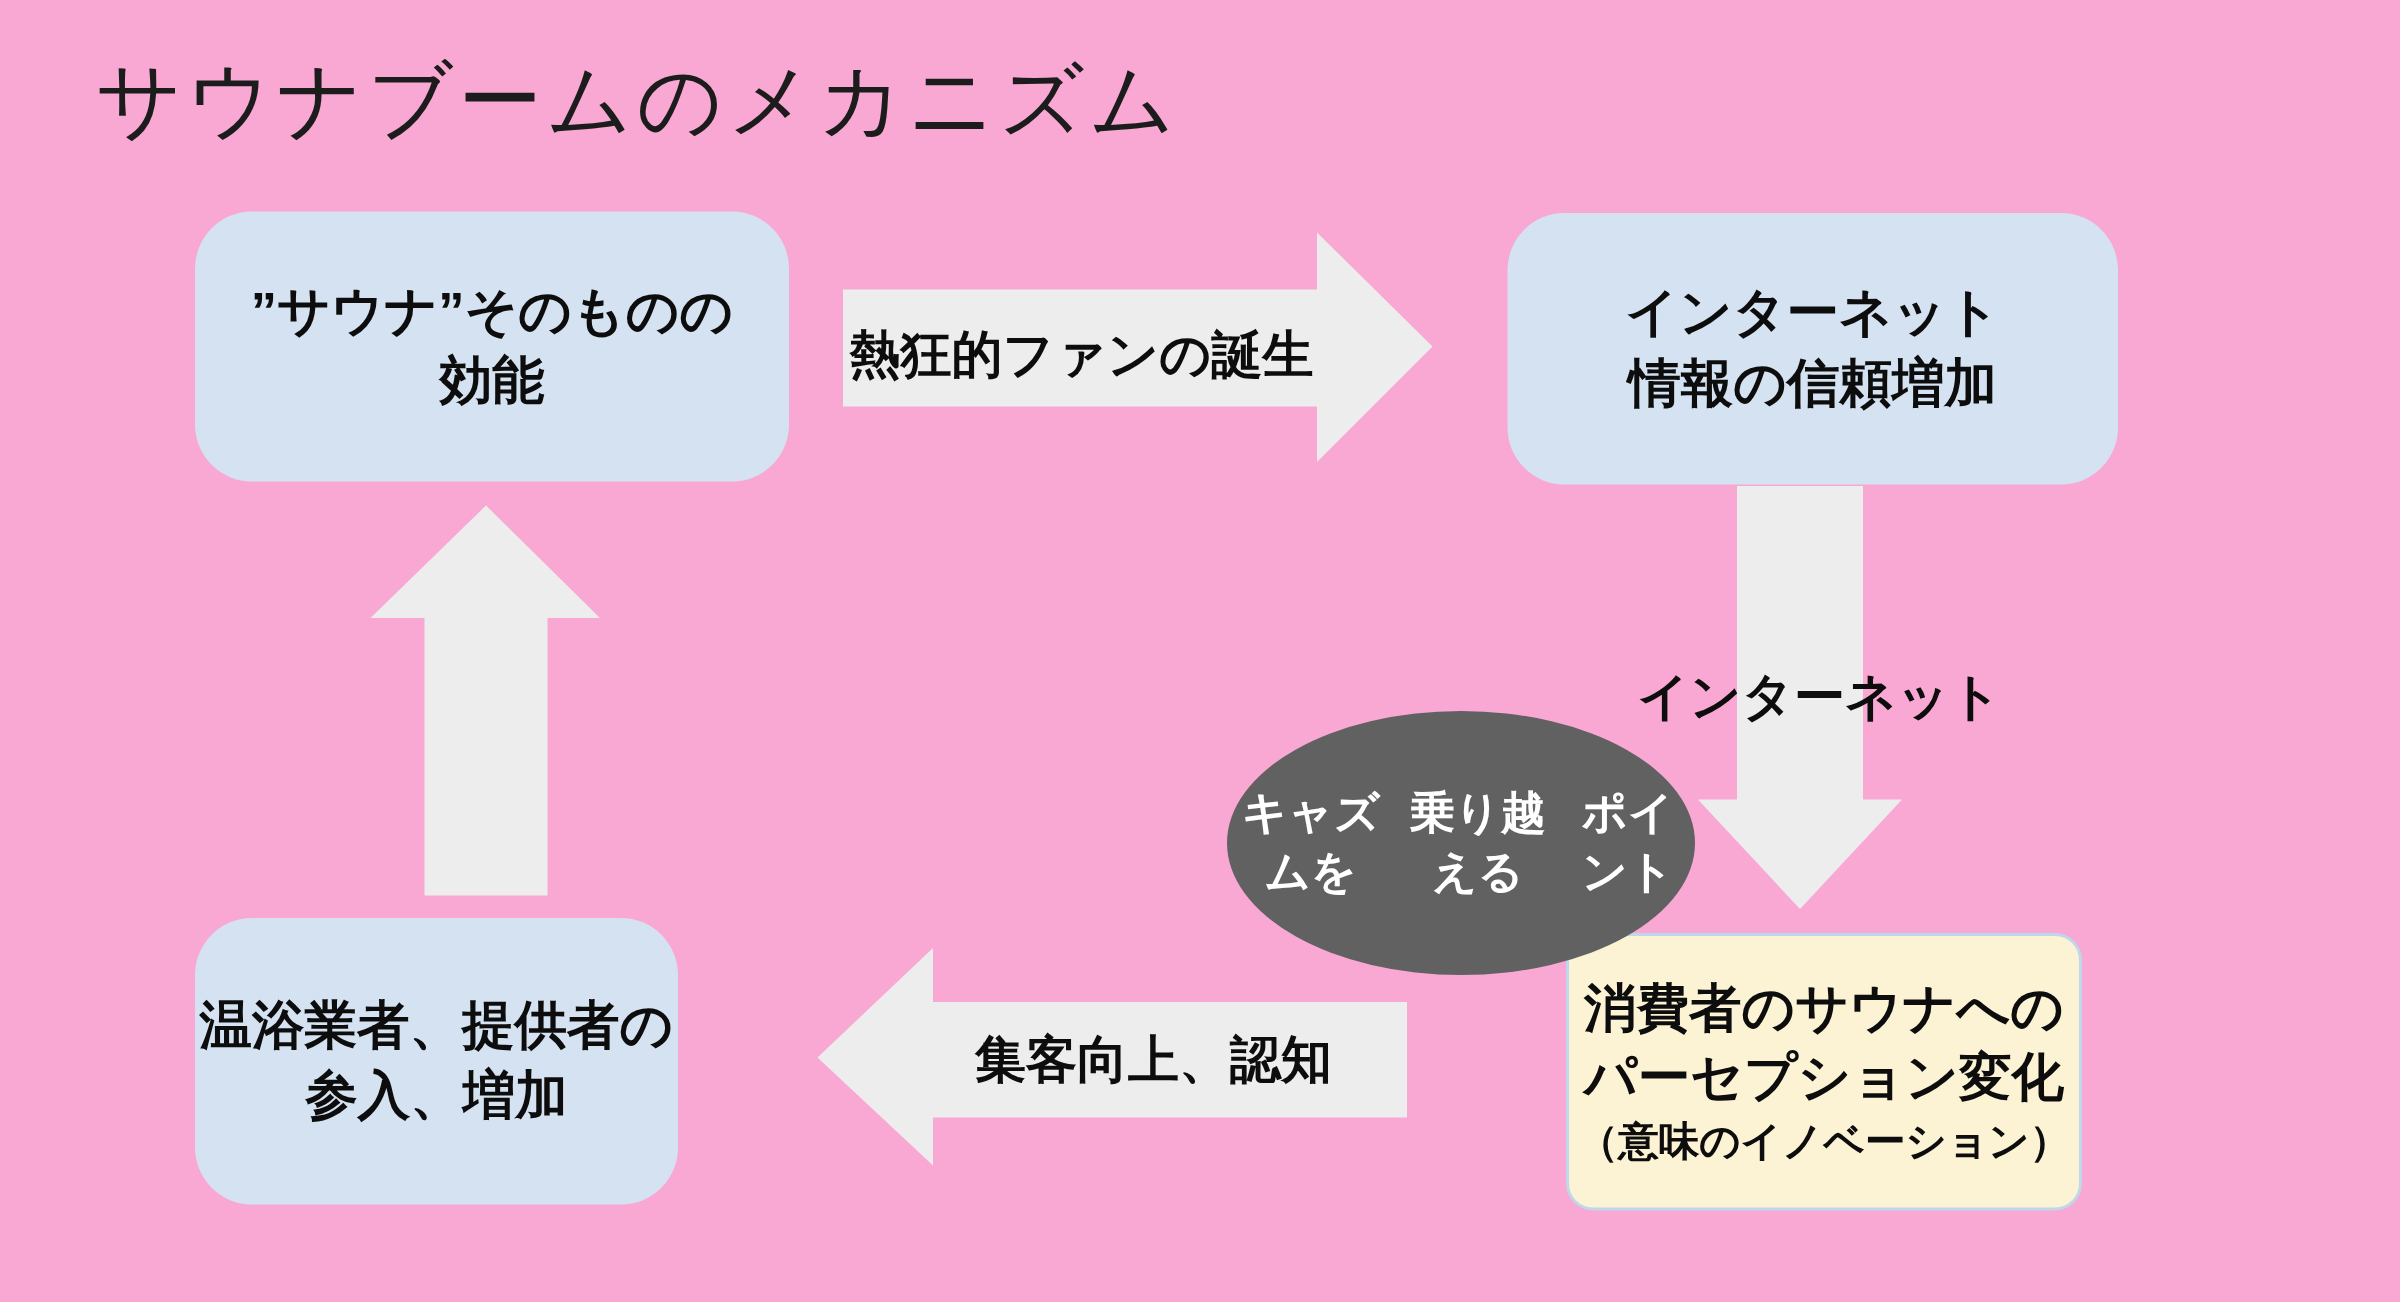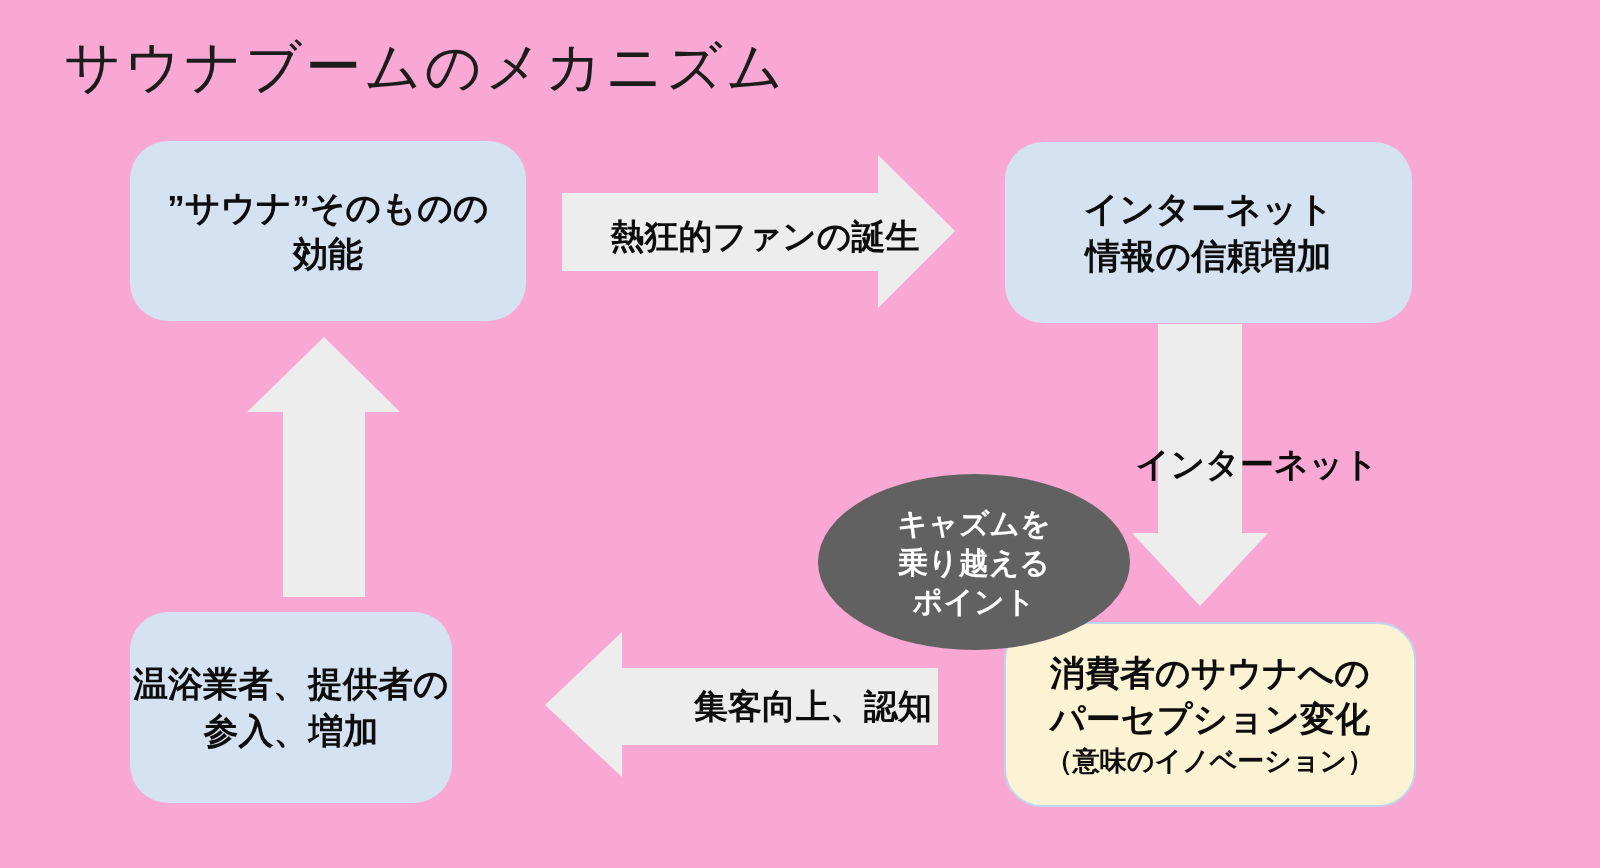--- a/index.html
+++ b/index.html
@@ -50,45 +50,44 @@
   }
   .box .sub { font-size: 27px; margin-top: 2px; text-align: right; }
   .arrow-label {
     position: absolute;
     z-index: 4;
     font-weight: bold;
     font-size: 34px;
     color: #0d0d0d;
     text-align: center;
     white-space: nowrap;
-    margin-left: 44px;
   }
   .chasm {
     position: absolute;
     left: 818px;
     top: 474px;
     width: 312px;
     height: 176px;
     background: #616161;
     border-radius: 50%;
     z-index: 3;
     display: flex;
-    flex-direction: column;
+    flex-direction: row;
     align-items: center;
     justify-content: center;
     text-align: center;
     color: #ffffff;
     font-weight: bold;
     font-size: 30px;
     line-height: 39px;
   }
   .pos-top-left     { left: 118px; top: 141px; width: 396px; height: 180px; }
   .pos-top-right    { left: 993px; top: 142px; width: 407px; height: 181px; }
   .pos-bottom-left  { left: 118px; top: 612px; width: 322px; height: 191px; }
-  .pos-bottom-right { left: 992px; top: 622px; width: 412px; height: 185px; }
+  .pos-bottom-right { left: 1032px; top: 622px; width: 344px; height: 185px; border-radius: 18px; }
   .lbl-fans    { left: 562px;  top: 214px; width: 318px; }
   .lbl-trust   { left: 1085px; top: 442px; width: 256px; }
   .lbl-attract { left: 640px;  top: 684px; width: 258px; }
   .lbl-users   { left: 212px;  top: 486px; width: 216px; }
 </style>
 </head>
 <body>
 
 <div class="canvas">
 

